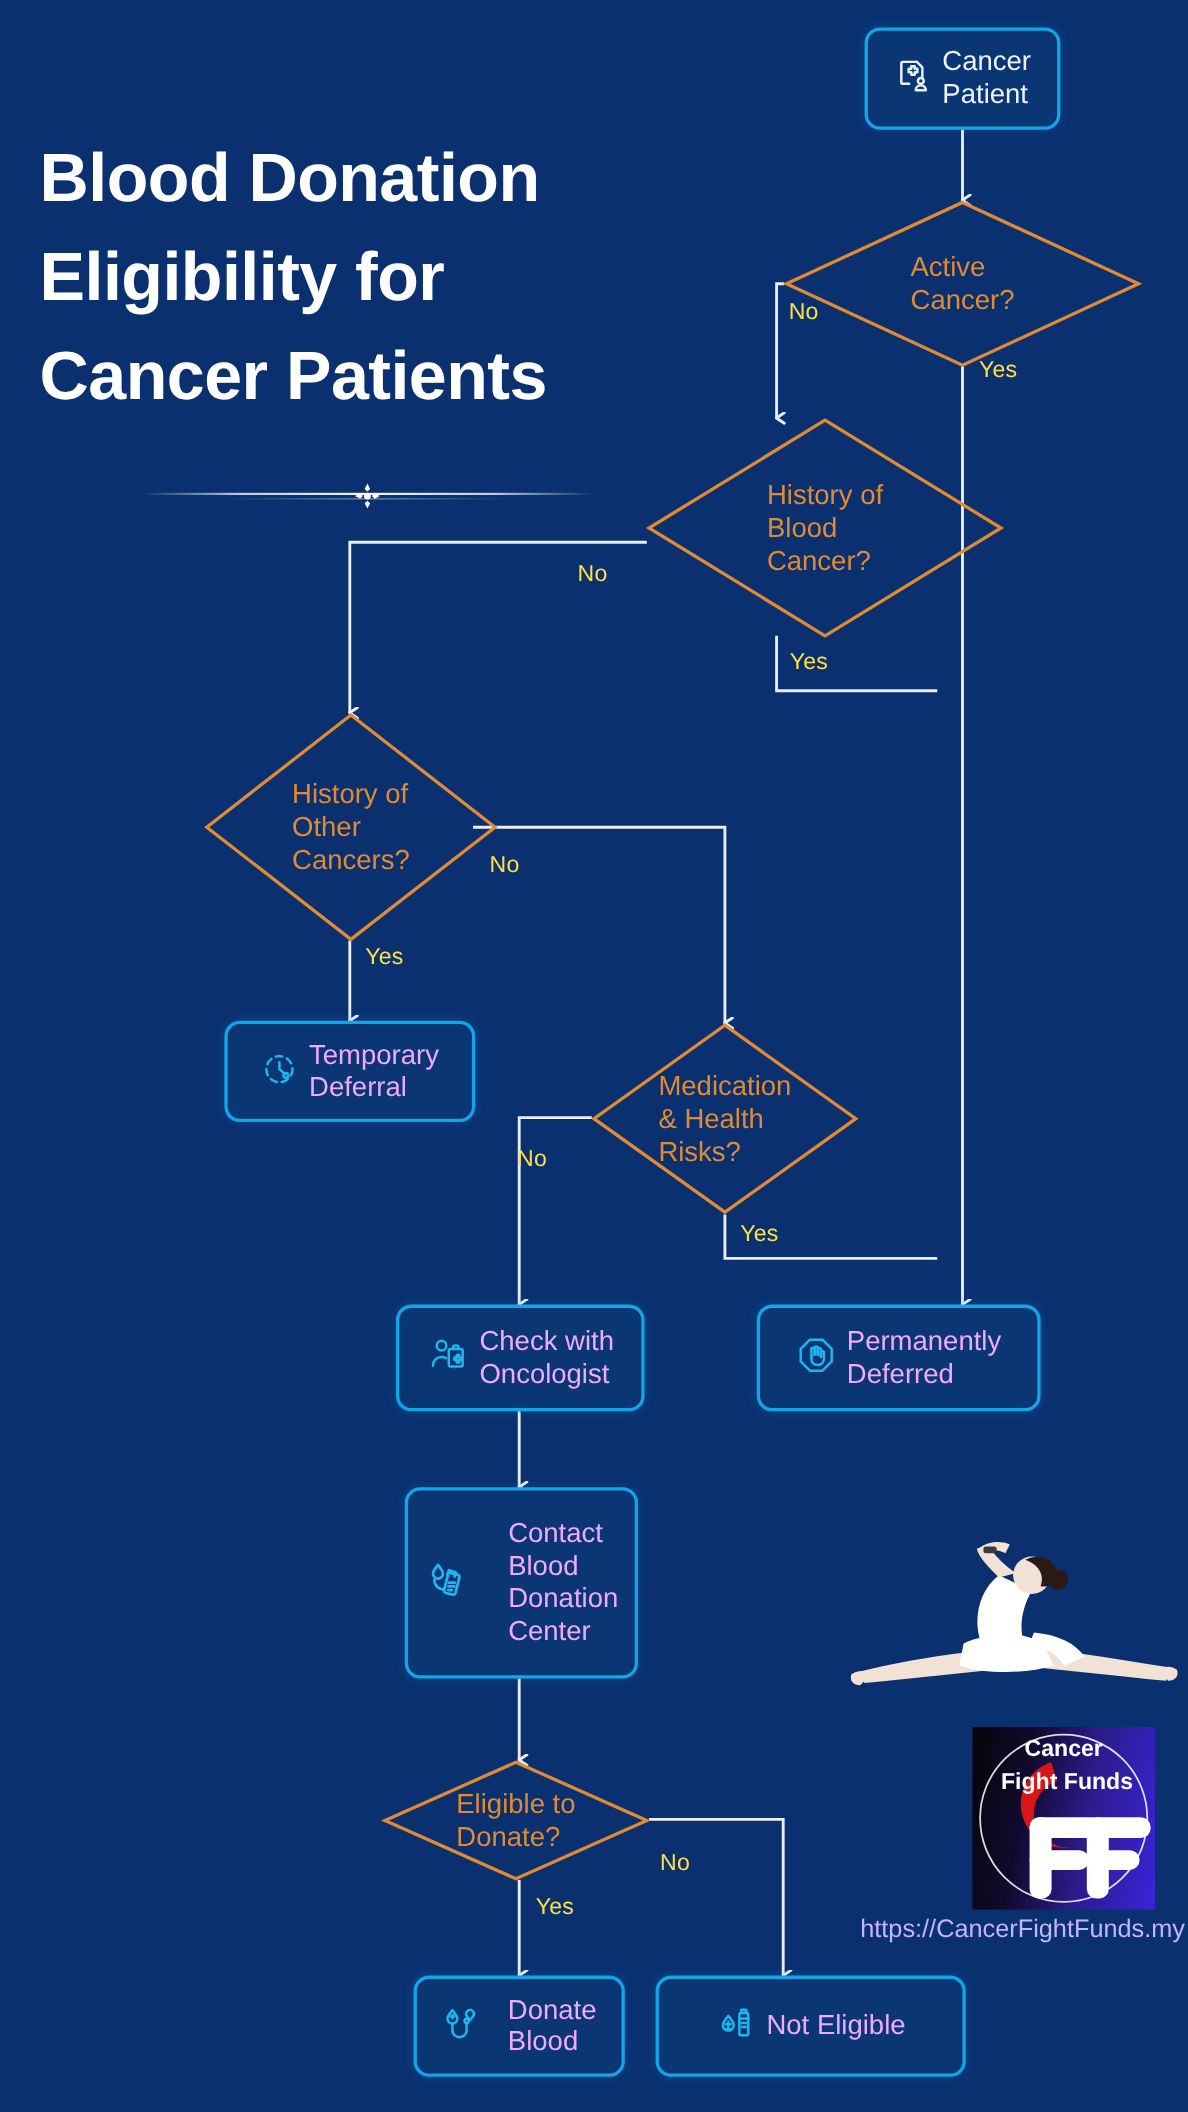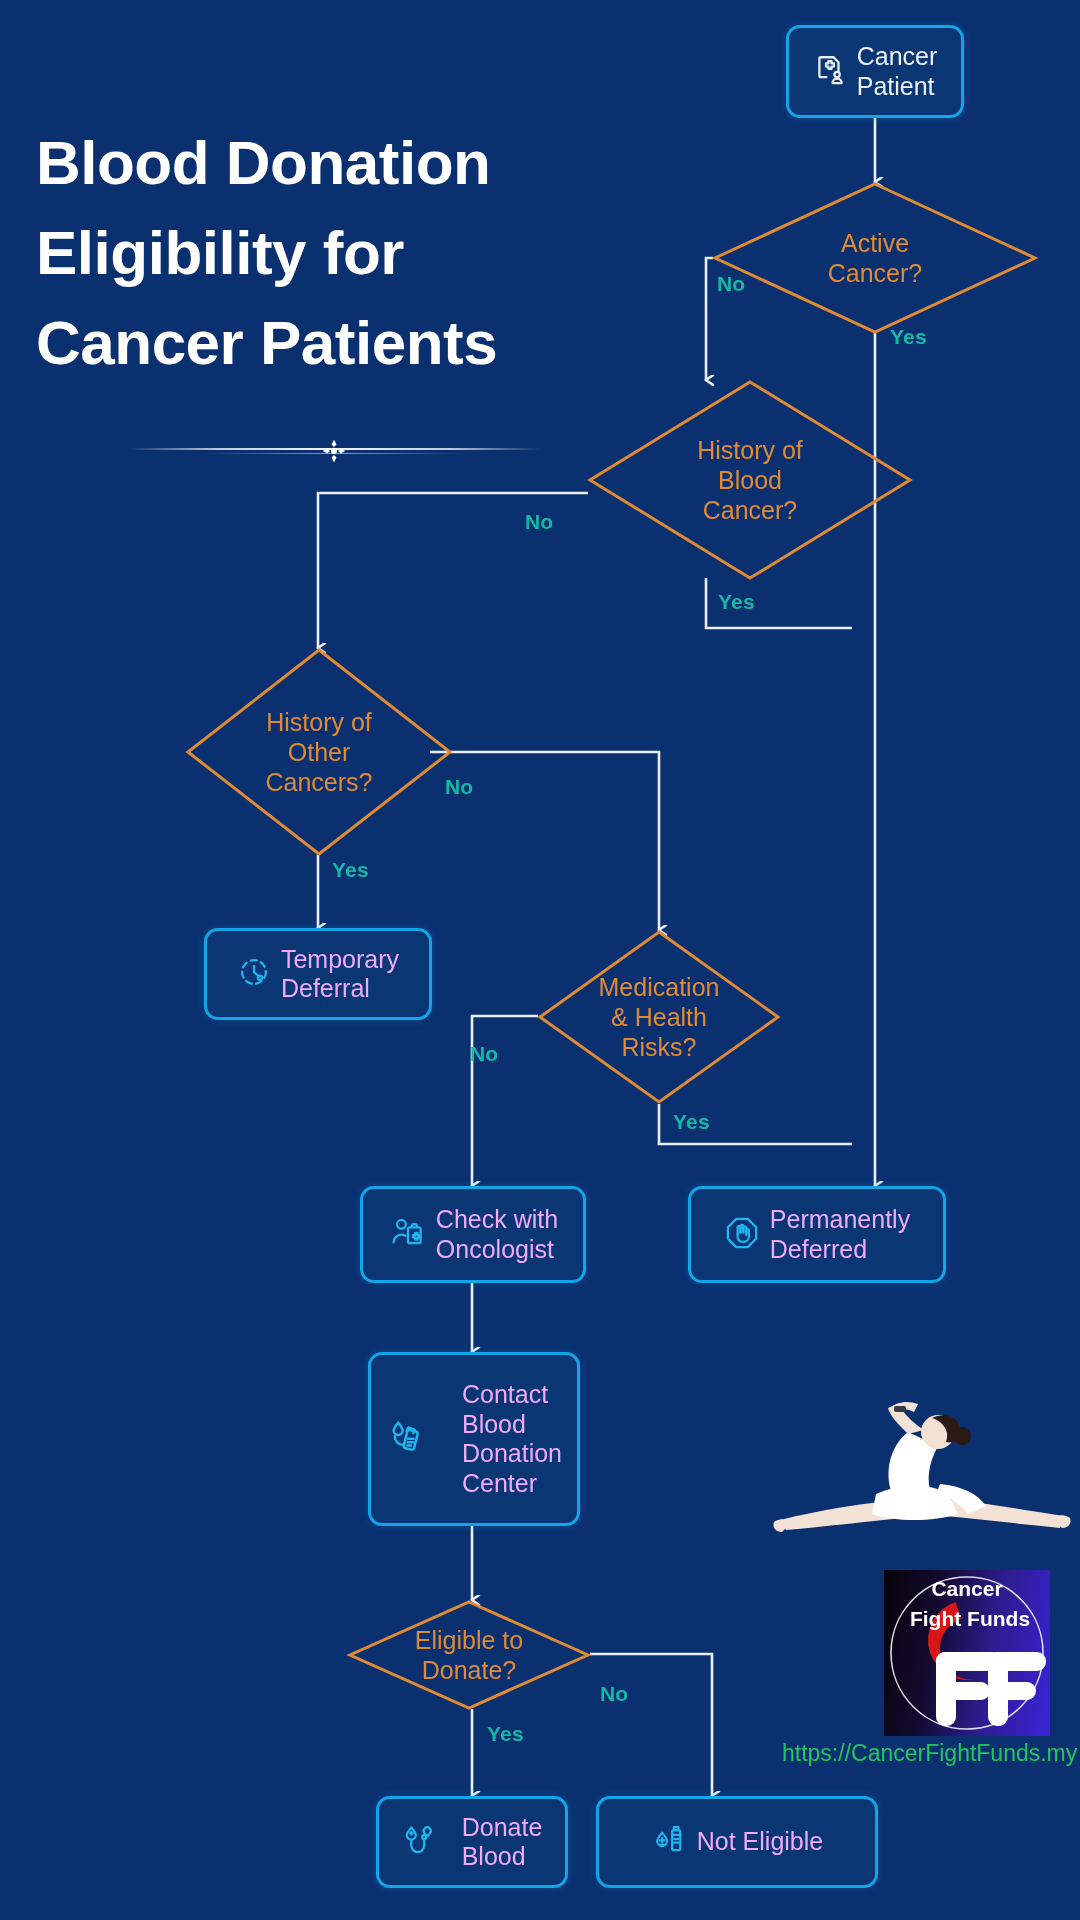--- a/index.html
+++ b/index.html
@@ -54,42 +54,42 @@
     color:#f0abfc;font-size:25px;line-height:1.18;font-weight:400;
     white-space:pre-line;
   }
 
   
   .diamond{display:block;}
   .diamond svg{display:block;overflow:visible;}
   .dtext{
     position:absolute;left:0;top:0;width:100%;height:100%;
     display:flex;align-items:center;justify-content:center;
-    color:#e08b33;font-size:25px;line-height:1.2;text-align:center;
+    color:#e08b33;font-size:25px;line-height:1.2;
     white-space:pre-line;pointer-events:none;
   }
 
   
   #wires{position:absolute;left:0;top:0;width:1080px;height:1920px;pointer-events:none;}
 
   .elabel{
-    position:absolute;color:#14b8a6;font-size:21px;font-weight:bold;
+    position:absolute;color:#fde047;font-size:21px;font-weight:normal;
     letter-spacing:.2px;
   }
 
   
   .gymnast{position:absolute;left:772px;top:1398px;width:300px;height:180px;}
   .logo{
     position:absolute;left:884px;top:1570px;width:166px;height:166px;
     background:linear-gradient(100deg,#06040a 0%,#120a2e 30%,#2d1c8e 62%,#3a23d8 100%);
     overflow:hidden;
   }
   .urltext{
     position:absolute;left:782px;top:1740px;width:290px;
-    text-align:right;color:#22c55e;font-size:23px;
+    text-align:right;color:#c4b5fd;font-size:23px;
   }
 </style>
 </head>
 <body>
 
 <div id="stage">
 
   <div class="title">
     <span class="tline">Blood Donation</span>
     <span class="tline">Eligibility for</span>

